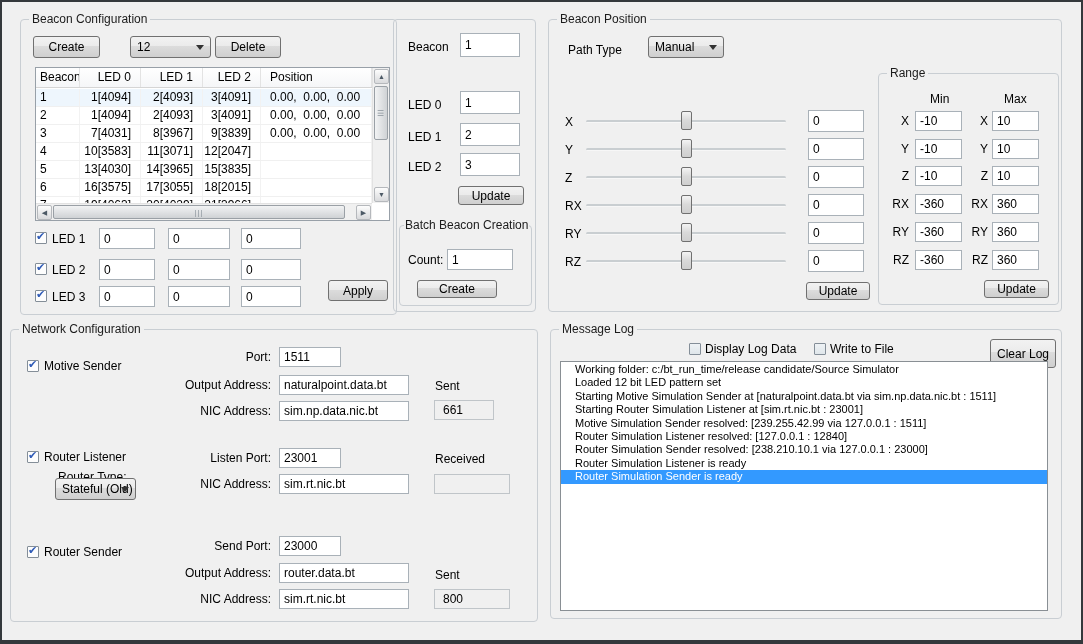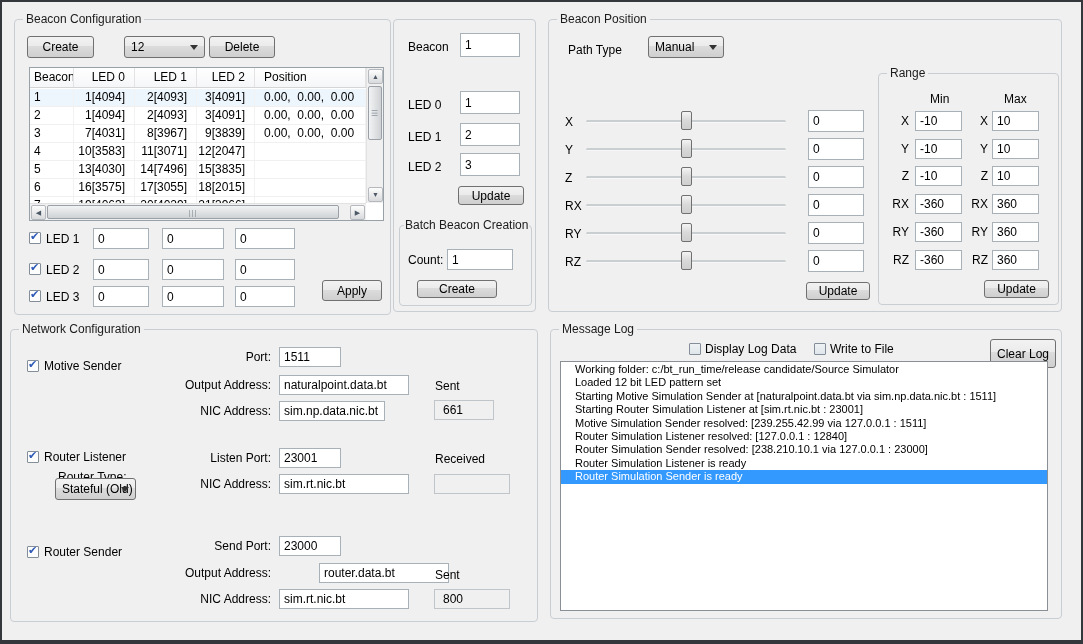--- a/index.html
+++ b/index.html
@@ -67,21 +67,21 @@
   
   .logbox{position:absolute;background:#fff;border:1px solid #898f94;overflow:hidden;padding-top:1px;}
   .logline{height:13.4px;line-height:13.4px;font-size:11px;padding-left:14px;white-space:nowrap;color:#000;}
   .logline.sel{background:#3399ff;color:#fff;}
 </style>
 </head>
 <body>
 
 <div class="window">
 
-  <div class="groupbox" style="left:12px;top:17px;width:377px;height:296px;">
+  <div class="groupbox" style="left:18px;top:17px;width:377px;height:296px;">
     <span class="gb-title">Beacon Configuration</span>
     <div class="btn" style="left:12px;top:16px;width:67px;height:22px;">Create</div>
     <div class="combo" style="left:109px;top:16px;width:81px;height:22px;">
       <span>12</span>
       <span class="combo-arrow"></span>
     </div>
     <div class="btn" style="left:194px;top:16px;width:66px;height:22px;">Delete</div>
 
     <div class="bc-table" style="left:14px;top:47px;width:355px;height:154px;">
       <div class="thead" id="bc-head">
@@ -116,21 +116,21 @@
           <div class="trow">
             <div class="td c0">4</div>
             <div class="td c1">10[3583]</div>
             <div class="td c2">11[3071]</div>
             <div class="td c3">12[2047]</div>
             <div class="td c4"></div>
           </div>
           <div class="trow">
             <div class="td c0">5</div>
             <div class="td c1">13[4030]</div>
-            <div class="td c2">14[7496]</div>
+            <div class="td c2">14[3965]</div>
             <div class="td c3">15[3835]</div>
             <div class="td c4"></div>
           </div>
           <div class="trow">
             <div class="td c0">6</div>
             <div class="td c1">16[3575]</div>
             <div class="td c2">17[3055]</div>
             <div class="td c3">18[2015]</div>
             <div class="td c4"></div>
           </div>
@@ -274,21 +274,21 @@
   <div class="groupbox" style="left:8px;top:327px;width:528px;height:293px;">
     <span class="gb-title">Network Configuration</span>
 
     <div class="cb checked" style="left:16px;top:30px;"></div>
     <span class="lbl" style="left:33px;top:29px;">Motive Sender</span>
     <span class="rlabel" style="left:148px;top:20px;">Port:</span>
     <input class="txt" style="left: 268px; top: 17px; width: 62px; height: 20px;" value="1511">
     <span class="rlabel" style="left:148px;top:48px;">Output Address:</span>
     <input class="txt" style="left: 268px; top: 45px; width: 130px; height: 20px;" value="naturalpoint.data.bt">
     <span class="rlabel" style="left:148px;top:74px;">NIC Address:</span>
-    <input class="txt" style="left: 268px; top: 71px; width: 106px; height: 20px;" value="sim.np.data.nic.bt">
+    <input class="txt" style="left: 268px; top: 71px; width: 130px; height: 20px;" value="sim.np.data.nic.bt">
     <span class="lbl" style="left:424px;top:49px;">Sent</span>
     <input class="txt ro" style="left: 423px; top: 70px; width: 60px; height: 20px;" readonly="" value="661">
 
     <div class="cb checked" style="left:16px;top:121px;"></div>
     <span class="lbl" style="left:33px;top:120px;">Router Listener</span>
     <span class="lbl" style="left:47px;top:140px;">Router Type:</span>
     <div class="combo" style="left:44px;top:148px;width:81px;height:22px;">
       <span>Stateful (Old)</span>
       <span class="combo-arrow"></span>
     </div>
@@ -297,21 +297,21 @@
     <span class="rlabel" style="left:148px;top:147px;">NIC Address:</span>
     <input class="txt" style="left: 268px; top: 144px; width: 130px; height: 20px;" value="sim.rt.nic.bt">
     <span class="lbl" style="left:424px;top:122px;">Received</span>
     <input class="txt ro" style="left: 423px; top: 144px; width: 76px; height: 20px;" readonly="" value="">
 
     <div class="cb checked" style="left:16px;top:216px;"></div>
     <span class="lbl" style="left:33px;top:215px;">Router Sender</span>
     <span class="rlabel" style="left:148px;top:209px;">Send Port:</span>
     <input class="txt" style="left: 268px; top: 206px; width: 62px; height: 20px;" value="23000">
     <span class="rlabel" style="left:148px;top:236px;">Output Address:</span>
-    <input class="txt" style="left: 268px; top: 233px; width: 130px; height: 20px; margin-left: 40px;" value="router.data.bt">
+    <input class="txt" style="left: 268px; top: 233px; width: 130px; height: 20px;" value="router.data.bt">
     <span class="rlabel" style="left:148px;top:262px;">NIC Address:</span>
     <input class="txt" style="left: 268px; top: 259px; width: 130px; height: 20px;" value="sim.rt.nic.bt">
     <span class="lbl" style="left:424px;top:238px;">Sent</span>
     <input class="txt ro" style="left: 423px; top: 259px; width: 76px; height: 20px;" readonly="" value="800">
   </div>
 
   <div class="groupbox" style="left:548px;top:327px;width:512px;height:290px;">
     <span class="gb-title">Message Log</span>
     <div class="cb off" style="left:138px;top:13px;"></div>
     <span class="lbl" style="left:154px;top:12px;">Display Log Data</span>

